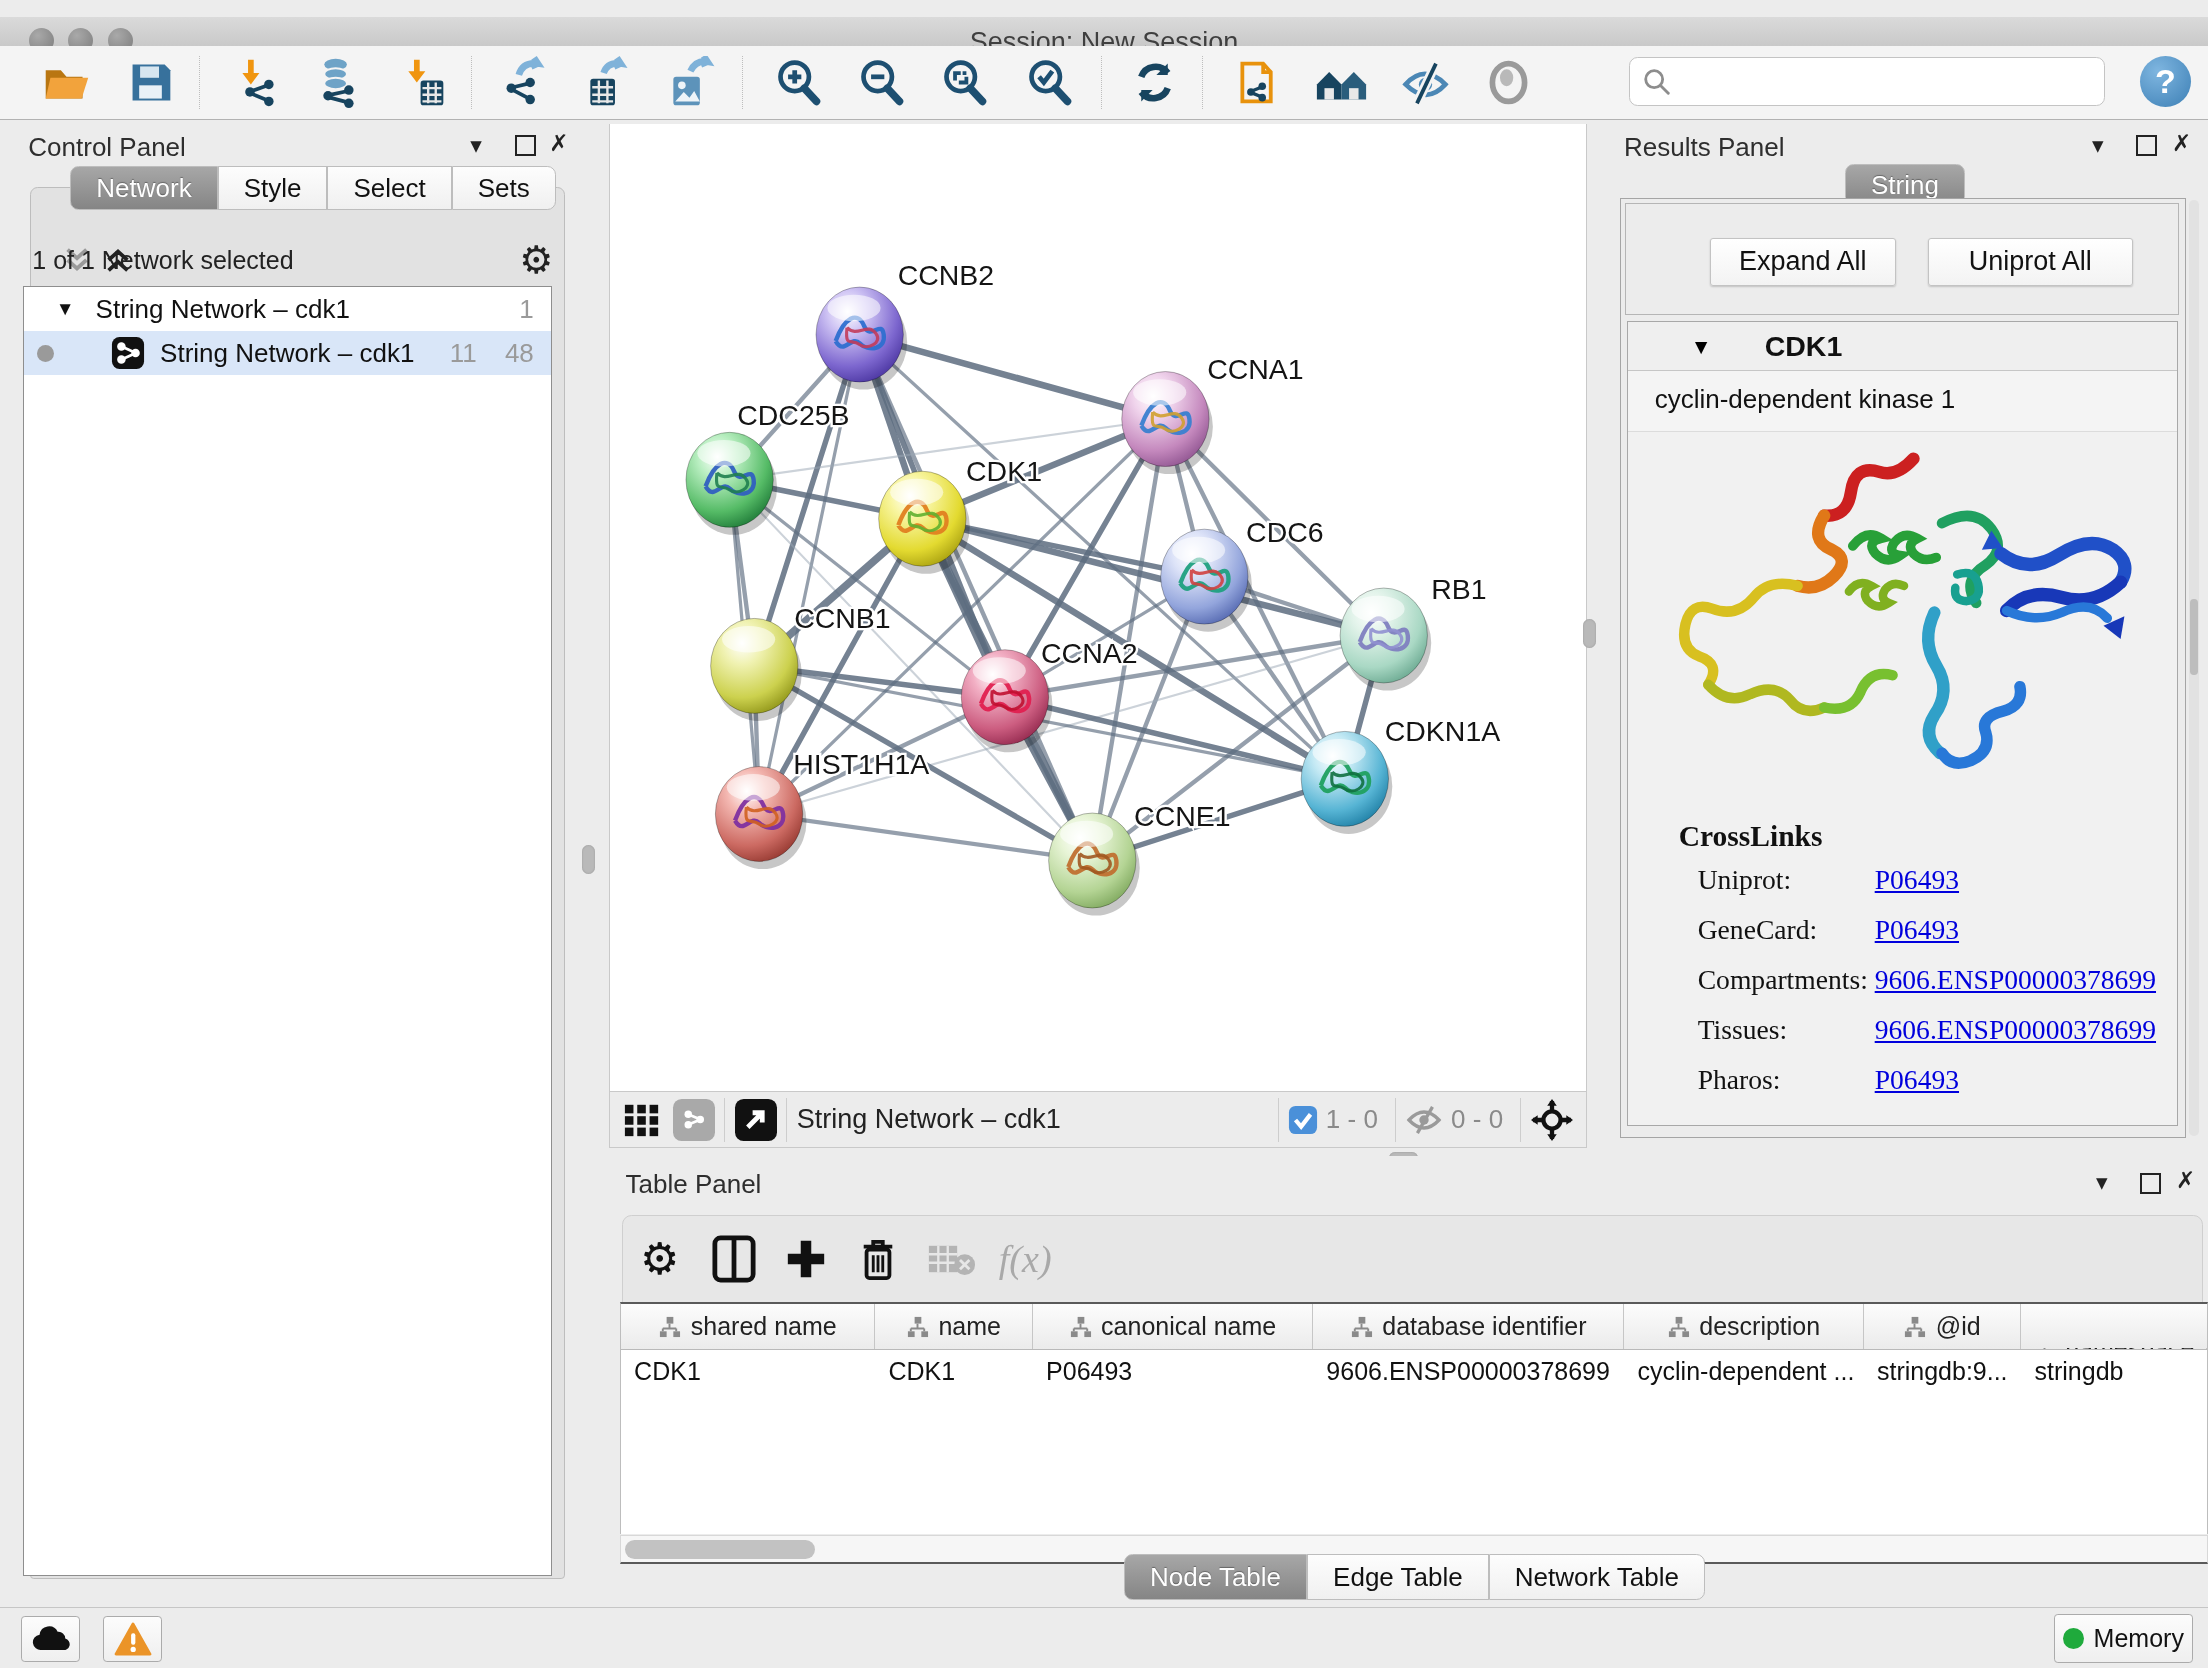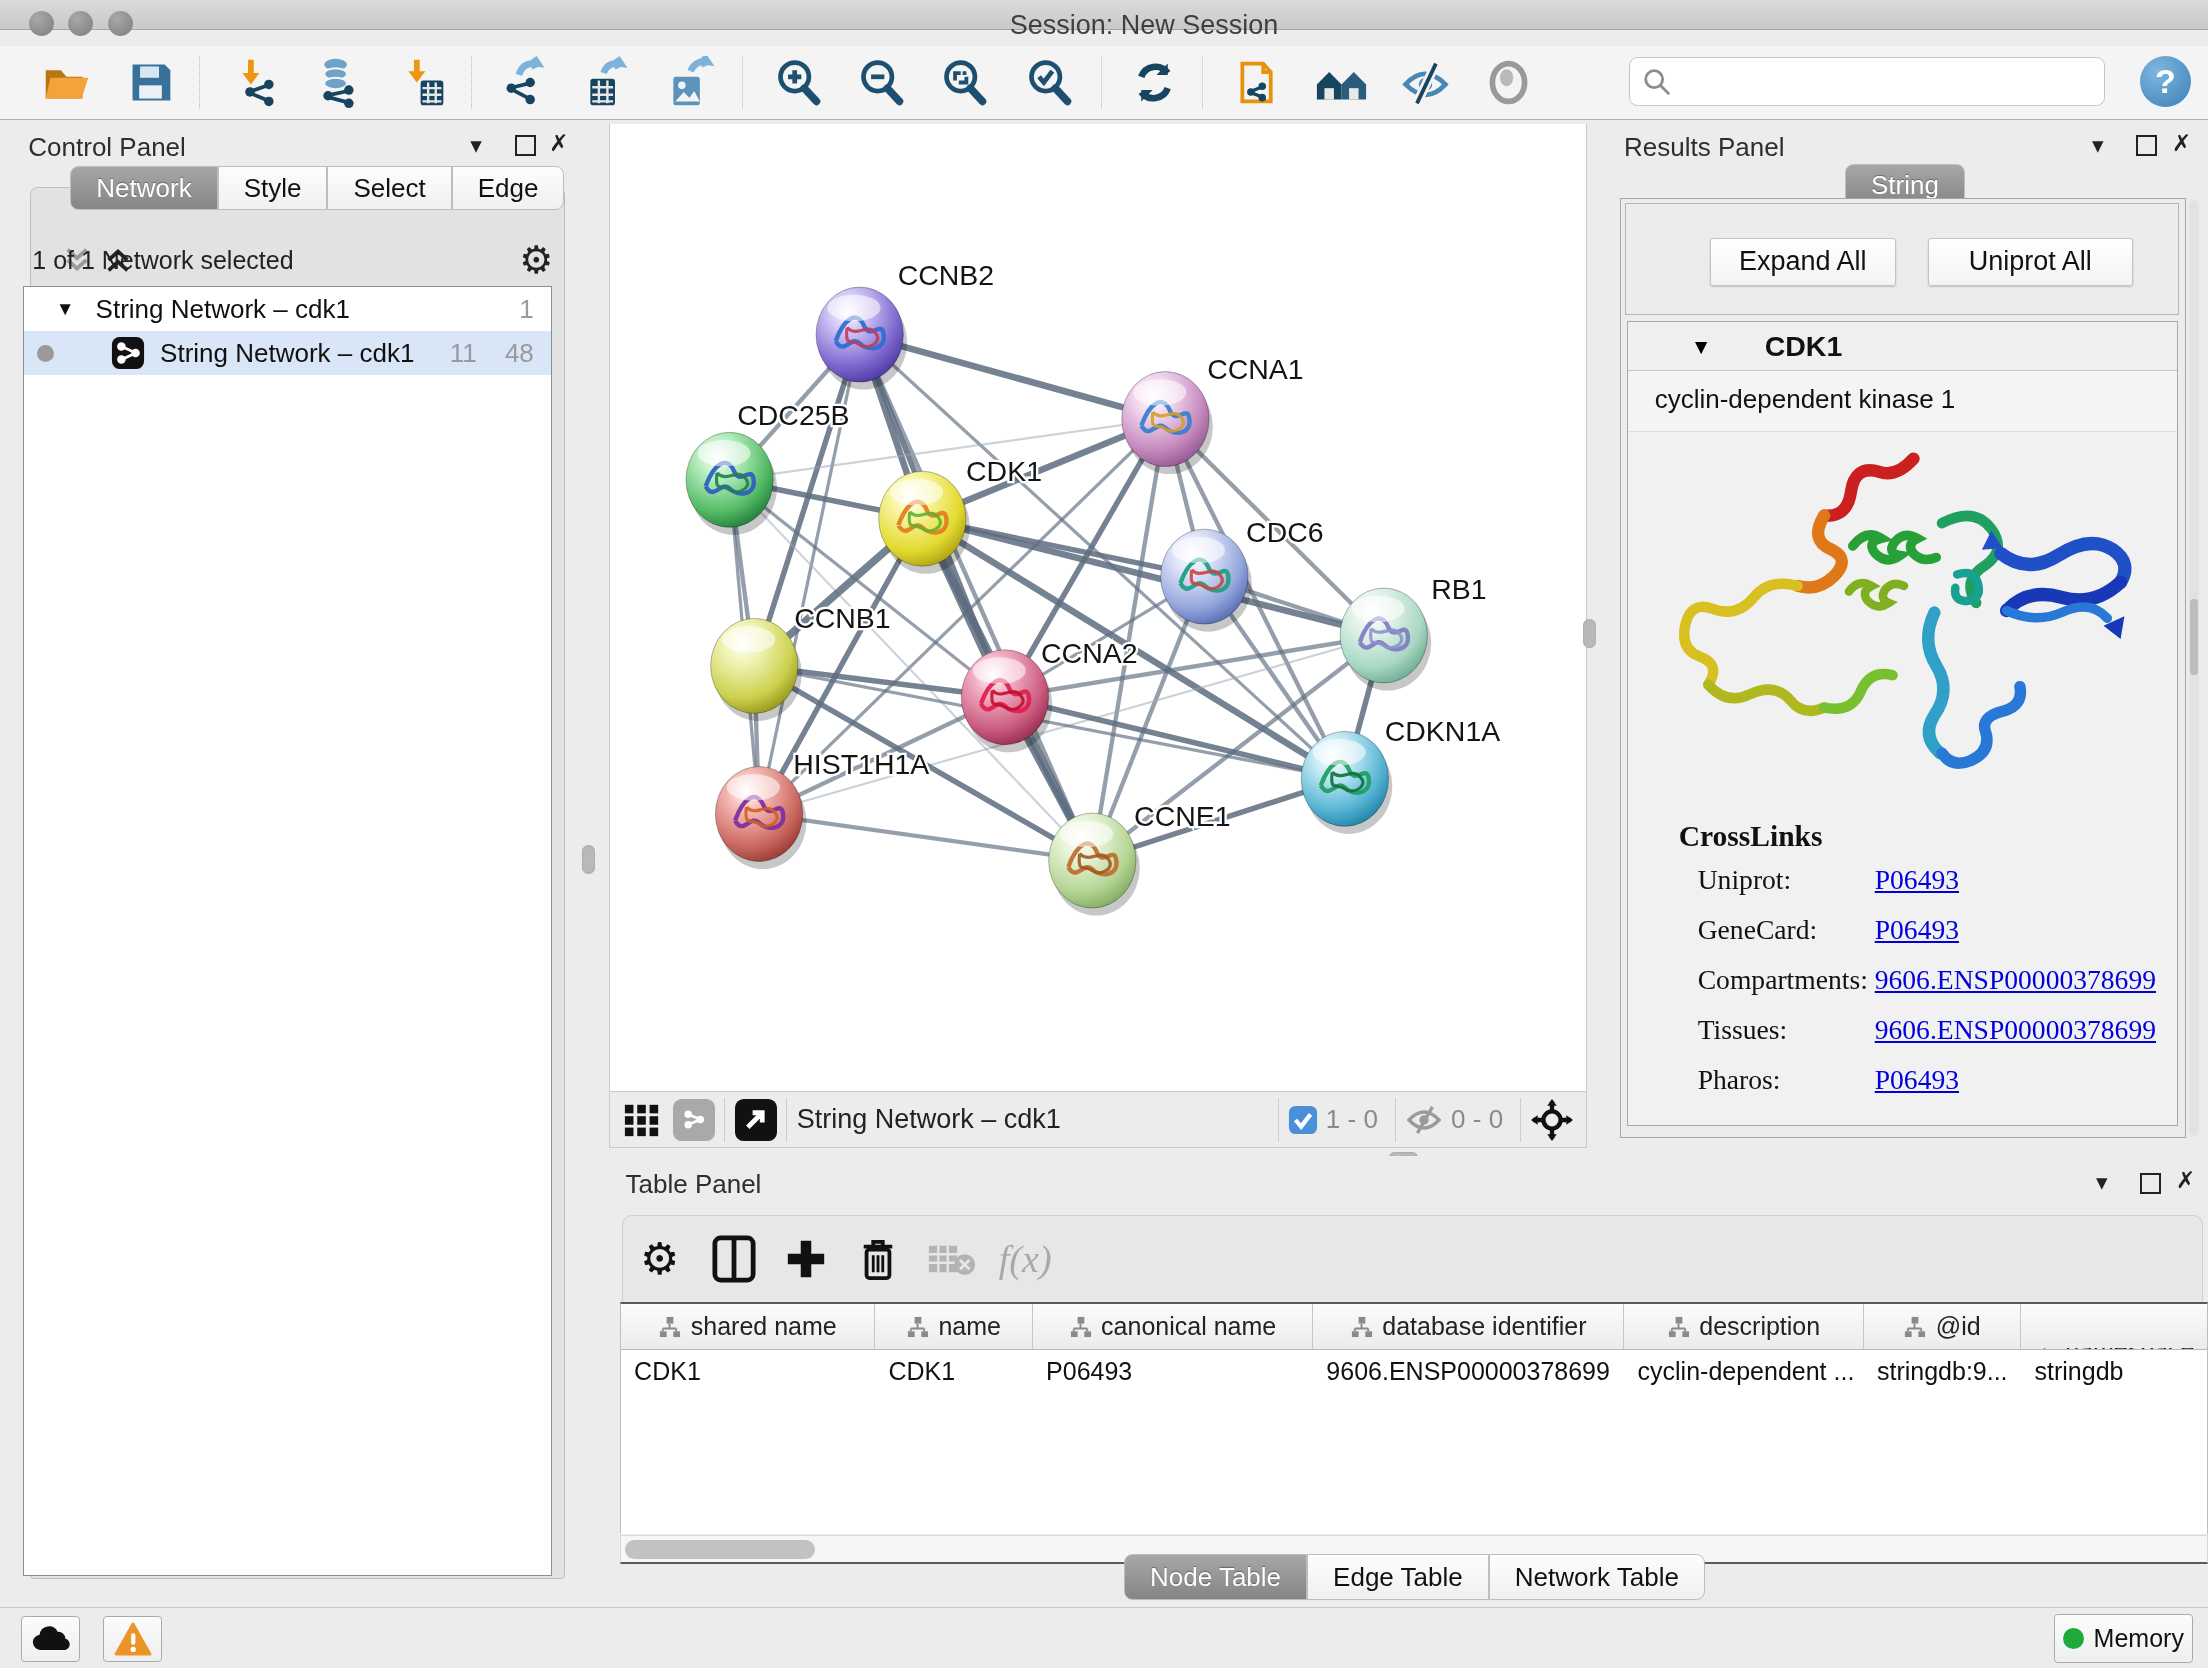--- a/index.html
+++ b/index.html
@@ -1,22 +1,22 @@
 <!DOCTYPE html>
 <html style="font-size:15px"><head>
 <meta charset="utf-8">
 <style>
   * { box-sizing: border-box; }
   body { margin:0; background:#dcdcdc; font-family:"Liberation Sans",sans-serif; }
   #root { position:relative; width:2208px; height:1668px; background:#ececec; overflow:hidden; }
   .abs { position:absolute; }
 
   
-  .titlebar { left:0; top:0; width:2208px; height:30px;
-    background:linear-gradient(#dadada,#c9c9c9); border-bottom:1px solid #a6a6a6;padding-left:40px; }
+  .titlebar { left:0; top:17px; width:2208px; height:30px;
+    background:linear-gradient(#dadada,#c9c9c9); border-bottom:1px solid #a6a6a6; }
   .traffic { width:25px; height:25px; border-radius:50%;
     background:radial-gradient(circle at 35% 30%, #a9a9a9, #7c7c7c); top:10.5px; }
   .wtitle { width:100%; text-align:center; top:9.5px; font-size:27px; color:#3f3f3f; }
 
   
   .toolbar { left:0; top:46px; width:2208px; height:74px; background:#f4f4f4;
     border-bottom:1.9px solid #b2b2b2; }
   .tbi { position:absolute; top:7.6px; width:57px; height:57px; display:flex;
     align-items:center; justify-content:center; cursor:default; }
   .tsep { position:absolute; top:9.5px; width:0; height:53px; border-left:1.9px dotted #bdbdbd; }
@@ -266,21 +266,21 @@
   </div>
 
   <div class="abs cpanel">
     <div class="abs ptitle" style="left:15px; top:7.6px">Control Panel</div>
     <div class="abs chrome" style="left:457px; top:7.6px">▾</div>
     <div class="abs" style="left:502px; top:11.4px; width:21px; height:21px; border:2.9px solid #222"></div>
     <div class="abs chrome" style="left:536px; top:5.7px; font-weight:bold">✗</div>
 
     <div class="cp-box"></div>
     <div class="abs cp-tabs">
-      <div class="tab active first">Network</div><div class="tab">Style</div><div class="tab">Select</div><div class="tab last">Edge</div>
+      <div class="tab active first">Network</div><div class="tab">Style</div><div class="tab">Select</div><div class="tab last">Sets</div>
     </div>
 
     <div class="abs cp-head">
       <svg class="abs" style="left:28.5px; top:7.6px" width="32" height="32" viewBox="0 0 34 34">
         <path d="M7 6 l10 9 10 -9 M7 17 l10 9 10 -9" stroke="#9a9a9a" stroke-width="4" fill="none"></path>
       </svg>
       <svg class="abs" style="left:70px; top:7.6px" width="32" height="32" viewBox="0 0 34 34">
         <path d="M7 28 l10 -9 10 9 M7 17 l10 -9 10 9" stroke="#222" stroke-width="4" fill="none"></path>
       </svg>
       <div class="abs" style="left:0; top:9.5px; width:614px; text-align:left; font-size:25px; color:#222">1 of 1 Network selected</div>

